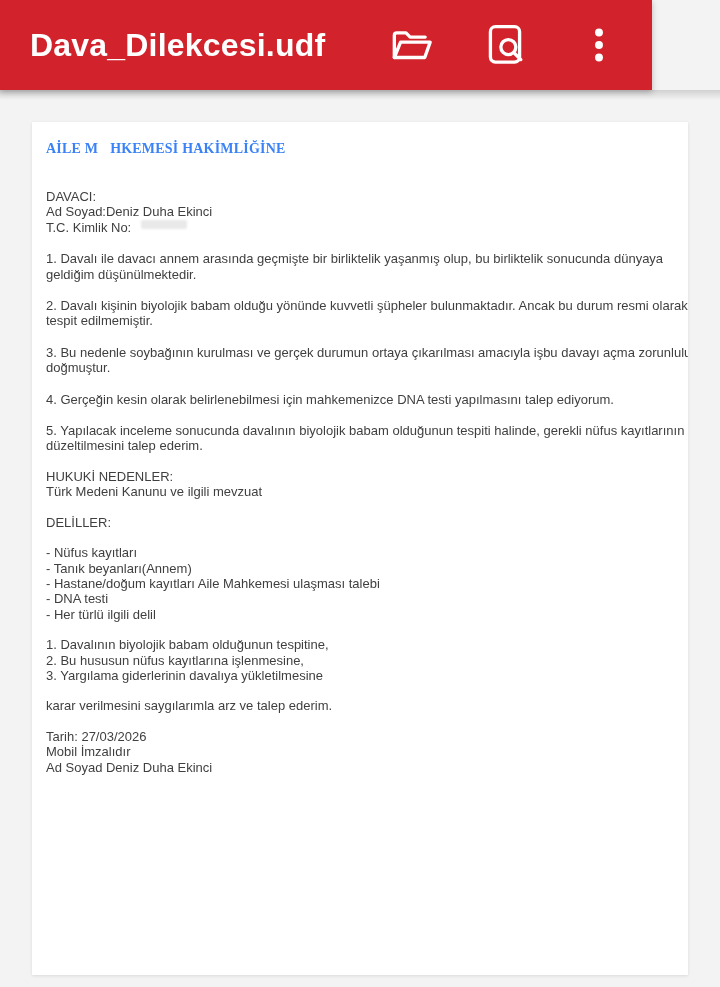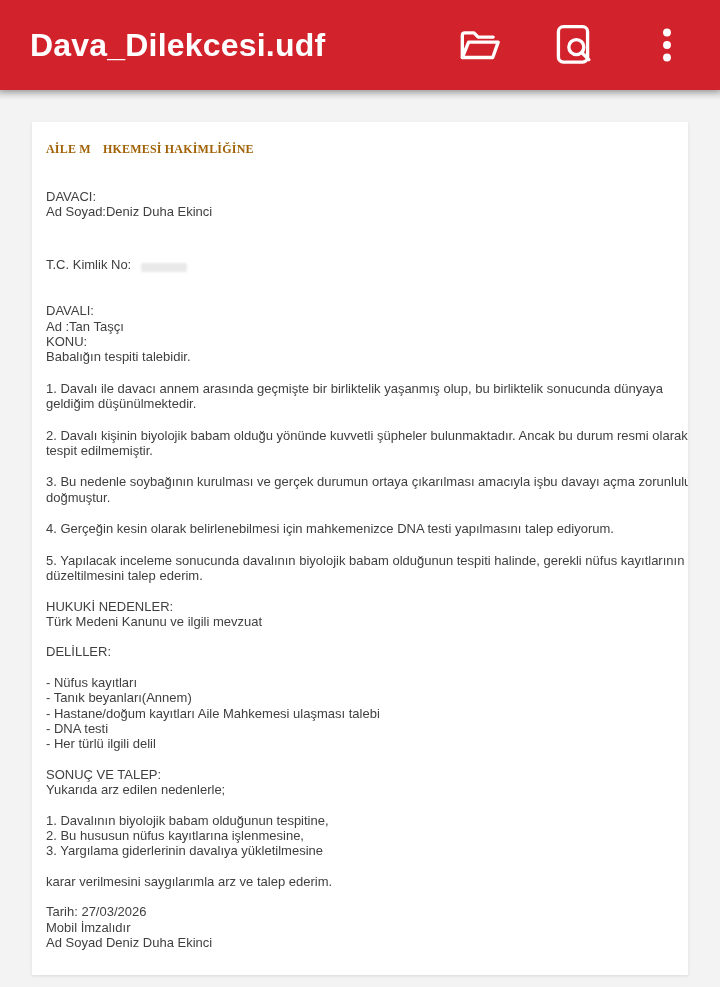--- a/index.html
+++ b/index.html
@@ -4,21 +4,21 @@
 <style>
   html,body{margin:0;padding:0;}
   body{
     width:720px;height:987px;overflow:hidden;position:relative;
     background:#f3f3f3;
     font-family:"Liberation Sans","DejaVu Sans",sans-serif;
     -webkit-font-smoothing:antialiased;
   }
   
   .app-bar{
-    position:absolute;left:0;top:0;width:720px;height:90px;
+    position:absolute;left:0;top:0;width:652px;height:90px;
     background:#d2222b;color:#fff;
     display:flex;align-items:center;
     box-shadow:0 2px 6px rgba(0,0,0,.25);
     z-index:5;
   }
   .app-title{
     padding-left:30px;
     font-size:32px;font-weight:700;letter-spacing:.2px;
     white-space:nowrap;flex:1 1 auto;
   }
@@ -41,34 +41,34 @@
   .page{
     position:absolute;left:32px;top:32px;width:656px;height:853px;
     background:#ffffff;
     box-shadow:0 1px 3px rgba(0,0,0,.10);
     padding:18px 0 0 14px;box-sizing:border-box;
     overflow:hidden;
     color:#3f3f3f;font-size:13px;line-height:15.4px;
   }
   .court-title{
     font-family:"Liberation Serif","DejaVu Serif",serif;
-    font-weight:700;font-size:12px;line-height:18px;color:#a16207;
+    font-weight:700;font-size:14px;line-height:18px;color:#3b82f6;
     letter-spacing:.2px;
   }
   .title-gap{display:inline-block;width:12px;}
   .blk{margin-top:15px;}
   .blk-lg{margin-top:31px;}
   .ln{white-space:pre;}
   .para{white-space:pre;margin-top:16px;}
   .redact{
     display:inline-block;width:46px;height:9px;margin-left:10px;
     background:#e9e9e9;border-radius:2px;filter:blur(1px);
     vertical-align:baseline;
   }
-  .tc-row{display:flex;align-items:flex-end;margin-top:37px;}
+  .tc-row{display:flex;align-items:flex-start;}
 </style>
 </head>
 <body>
 
 <header class="app-bar">
   <div class="app-title">Dava_Dilekcesi.udf</div>
   <div class="app-actions">
     <button class="icon-btn">
       <svg width="50" height="50" viewBox="0 0 24 24" fill="none" stroke="#ffffff" stroke-width="1.6" stroke-linejoin="round" stroke-linecap="round">
         <path d="M4 18 V7.4 q0-1.2 1.2-1.2 h4.4 l2 2 h7.2"></path>
@@ -101,26 +101,20 @@
 
     <div class="blk blk-lg">
       <div class="ln">DAVACI:</div>
       <div class="ln">Ad Soyad:Deniz Duha Ekinci</div>
       <div class="ln tc-row">
         <span>T.C. Kimlik No:</span>
         <span class="redact"></span>
       </div>
     </div>
 
-    <div class="blk blk-lg">
-      <div class="ln">DAVALI:</div>
-      <div class="ln">Ad :Tan Taşçı</div>
-      <div class="ln">KONU:</div>
-      <div class="ln">Babalığın tespiti talebidir.</div>
-    </div>
 
 
     <div class="blk para">1. Davalı ile davacı annem arasında geçmişte bir birliktelik yaşanmış olup, bu birliktelik sonucunda dünyaya
 geldiğim düşünülmektedir.</div>
     <div class="blk para">2. Davalı kişinin biyolojik babam olduğu yönünde kuvvetli şüpheler bulunmaktadır. Ancak bu durum resmi olarak
 tespit edilmemiştir.</div>
     <div class="blk para">3. Bu nedenle soybağının kurulması ve gerçek durumun ortaya çıkarılması amacıyla işbu davayı açma zorunluluğu
 doğmuştur.</div>
     <div class="blk para">4. Gerçeğin kesin olarak belirlenebilmesi için mahkemenizce DNA testi yapılmasını talep ediyorum.</div>
     <div class="blk para">5. Yapılacak inceleme sonucunda davalının biyolojik babam olduğunun tespiti halinde, gerekli nüfus kayıtlarının
@@ -134,24 +128,20 @@
     <div class="blk ln">DELİLLER:</div>
 
     <div class="blk">
       <div class="ln">- Nüfus kayıtları</div>
       <div class="ln">- Tanık beyanları(Annem)</div>
       <div class="ln">- Hastane/doğum kayıtları Aile Mahkemesi ulaşması talebi</div>
       <div class="ln">- DNA testi</div>
       <div class="ln">- Her türlü ilgili delil</div>
     </div>
 
-    <div class="blk">
-      <div class="ln">SONUÇ VE TALEP:</div>
-      <div class="ln">Yukarıda arz edilen nedenlerle;</div>
-    </div>
 
     <div class="blk">
       <div class="ln">1. Davalının biyolojik babam olduğunun tespitine,</div>
       <div class="ln">2. Bu hususun nüfus kayıtlarına işlenmesine,</div>
       <div class="ln">3. Yargılama giderlerinin davalıya yükletilmesine</div>
     </div>
 
     <div class="blk ln">karar verilmesini saygılarımla arz ve talep ederim.</div>
 
     <div class="blk">

